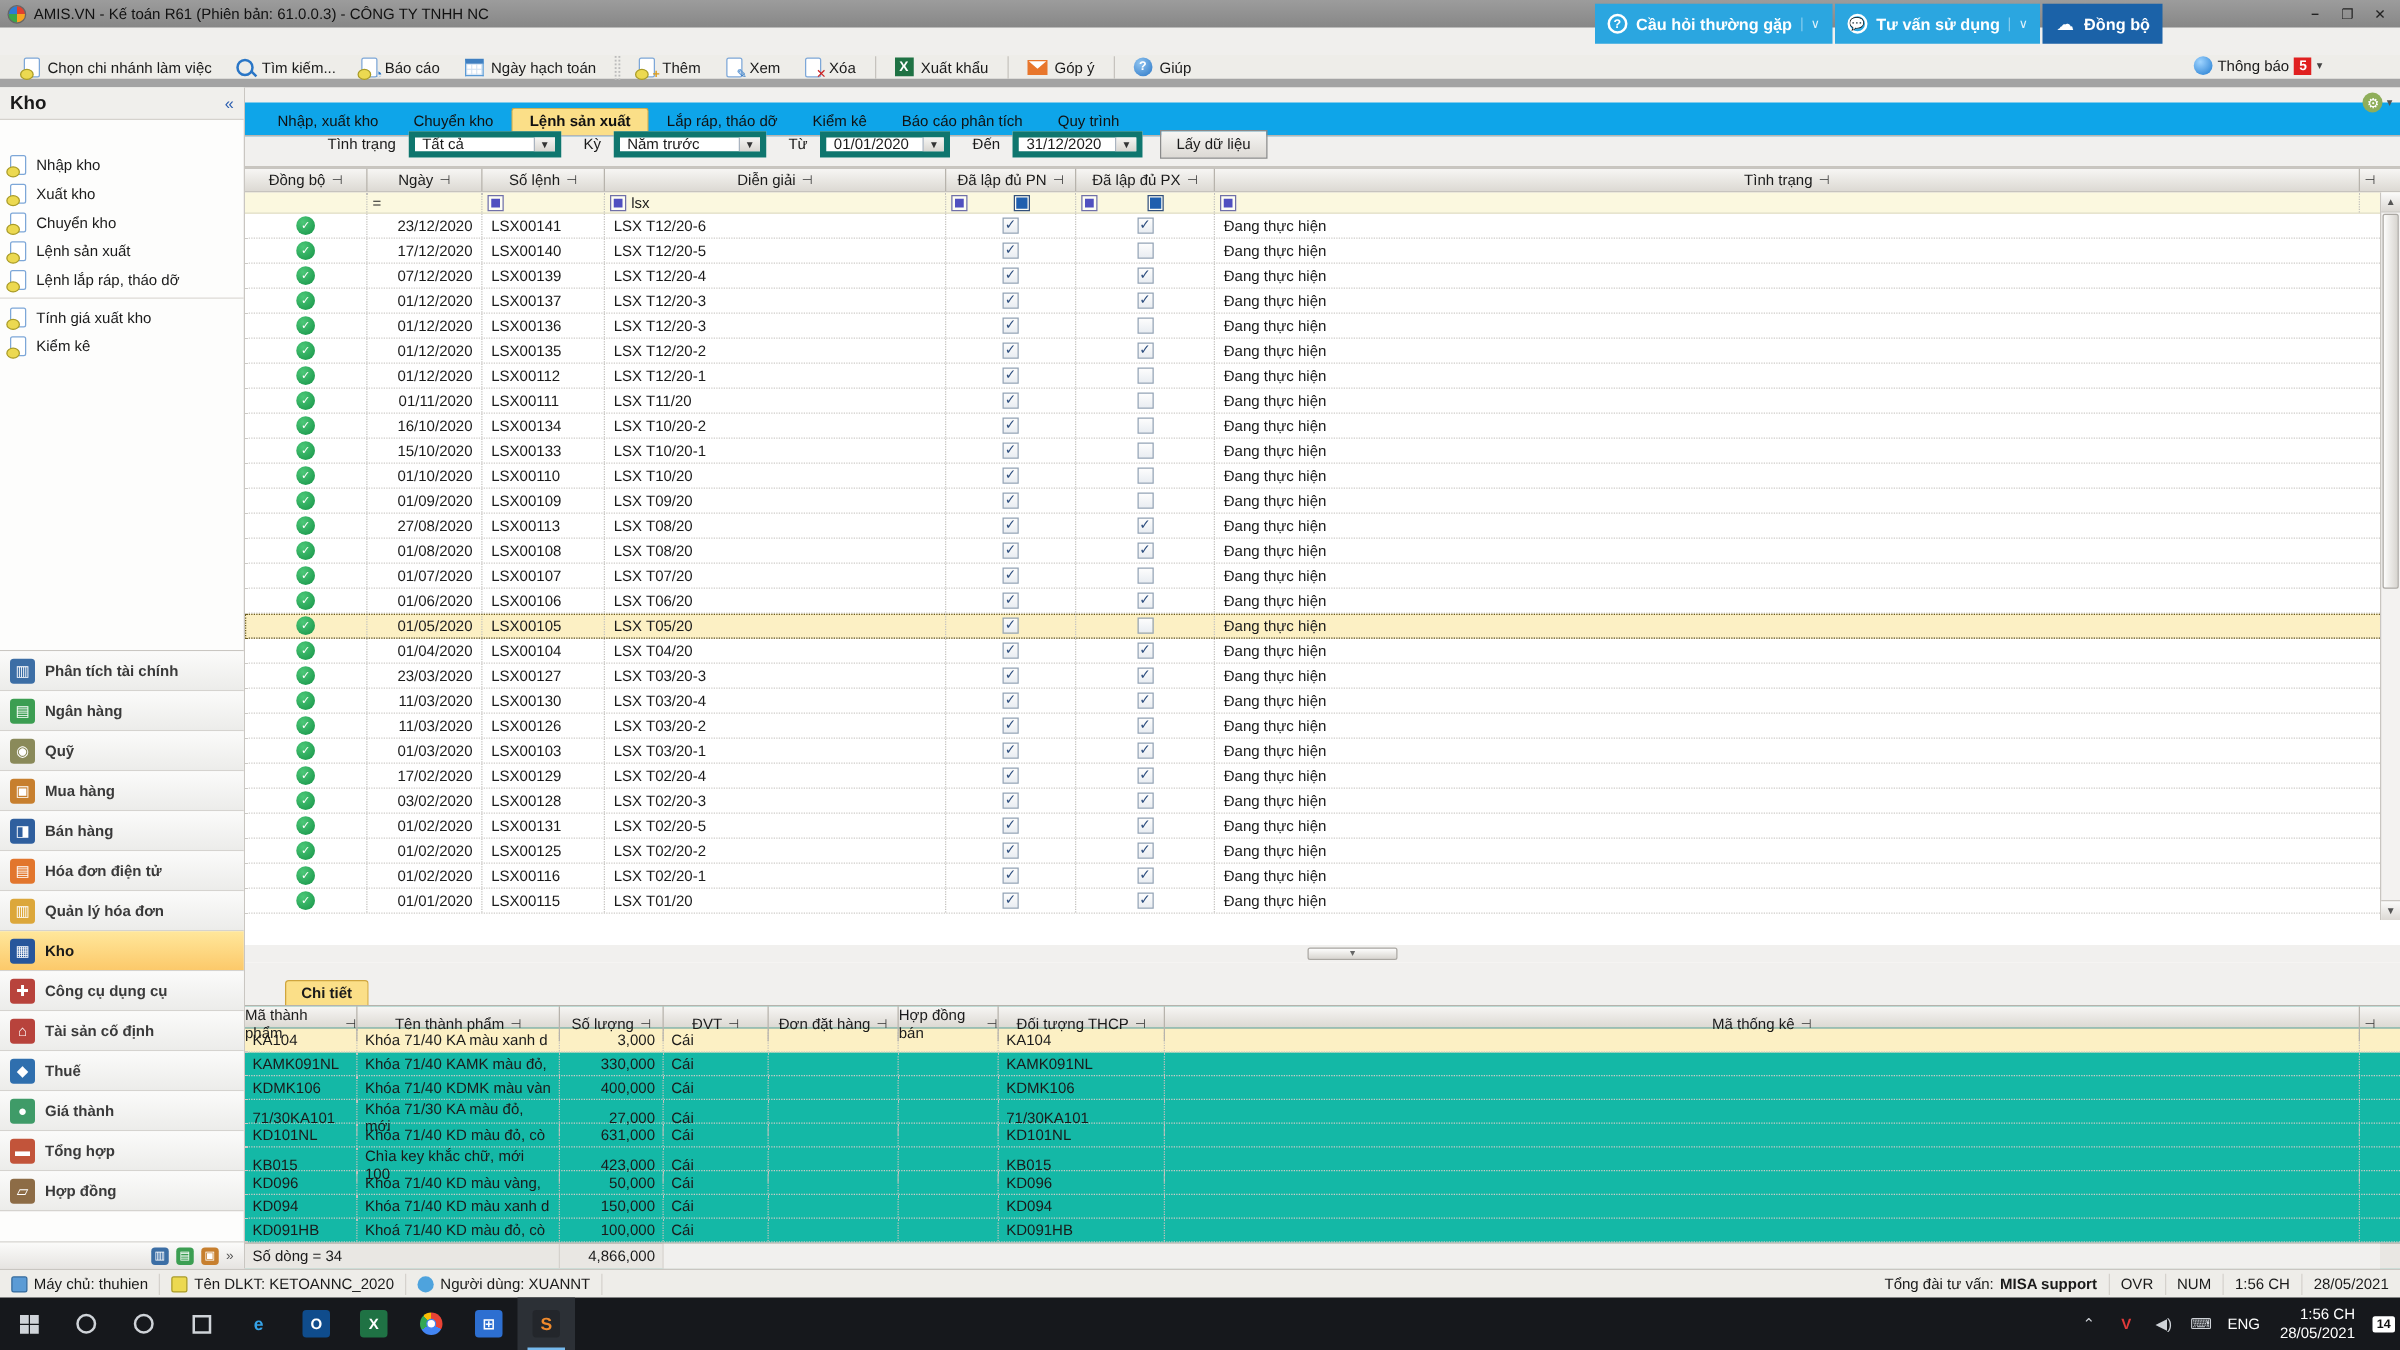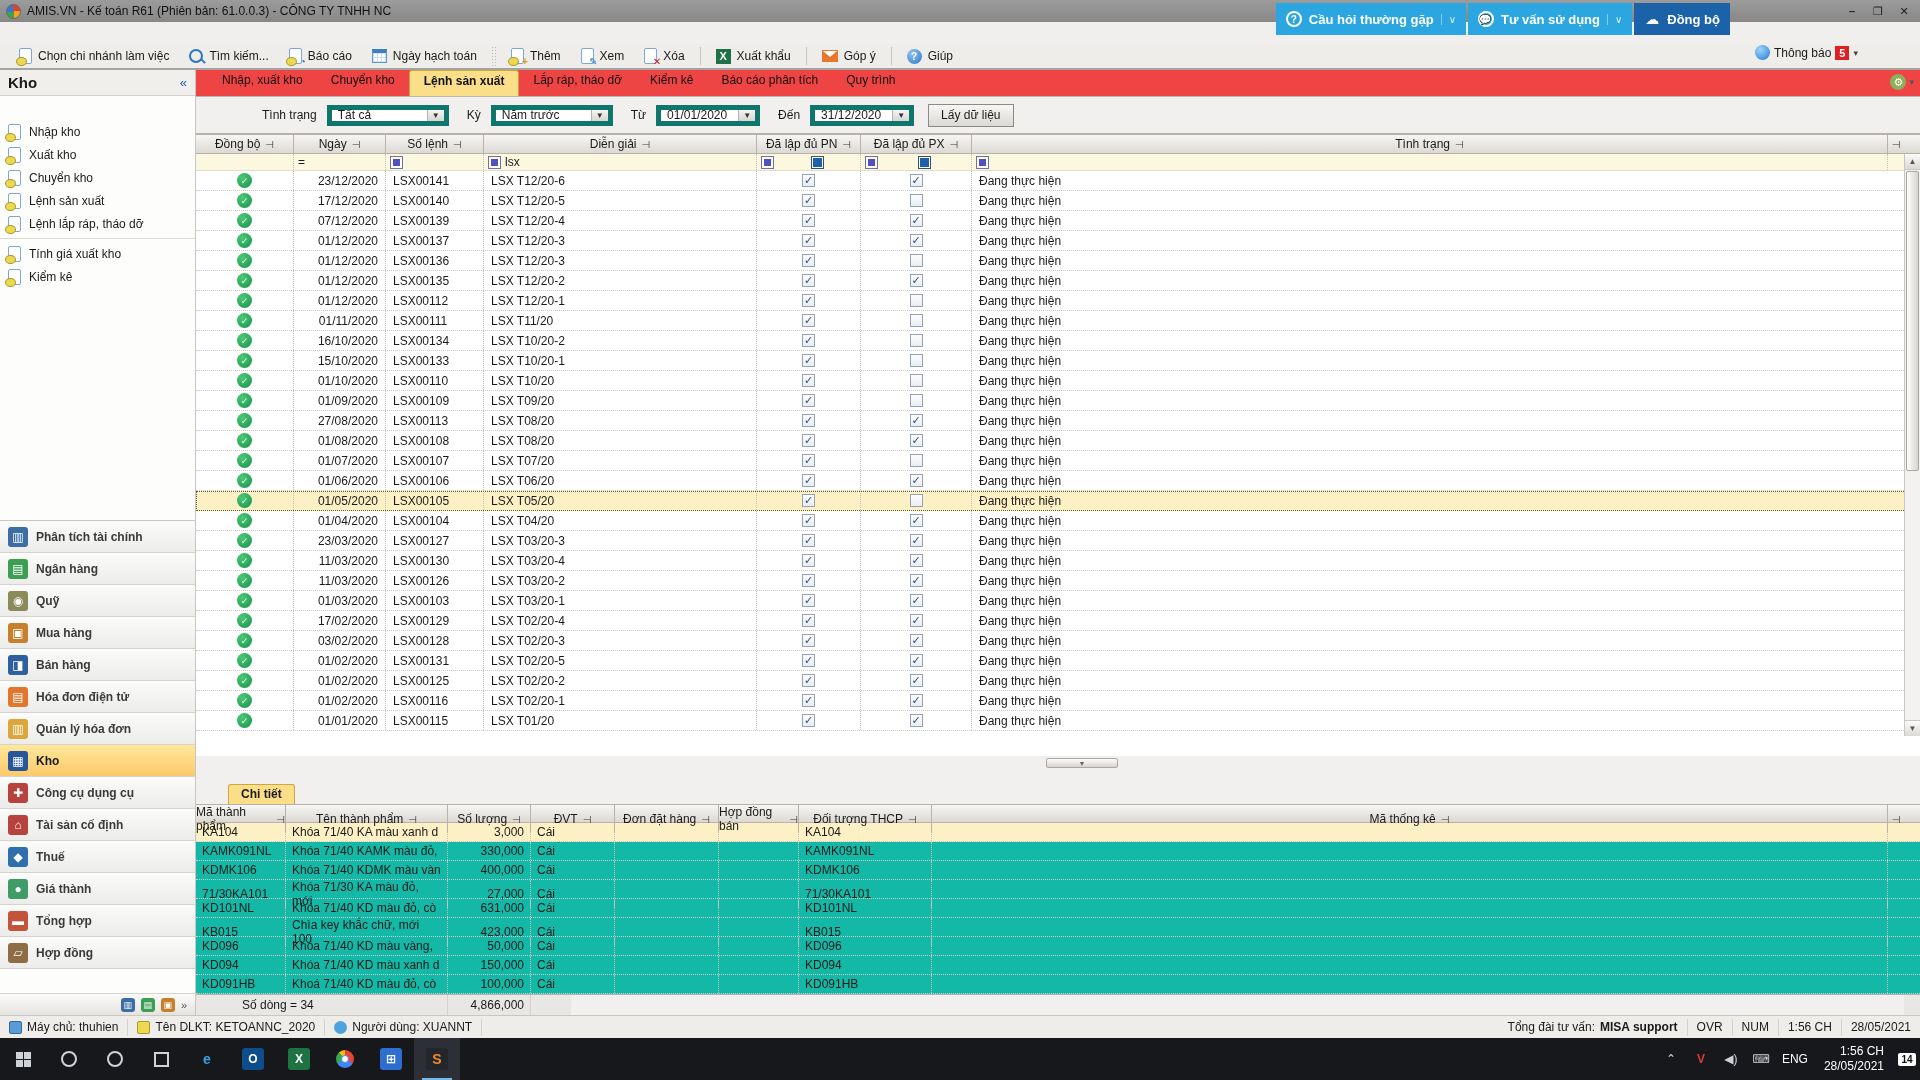--- a/index.html
+++ b/index.html
@@ -27,21 +27,21 @@
 .menuitem { padding:0 9px; height:100%; display:flex; align-items:center; }
 .workingon { margin-left:16px; font-weight:bold; display:flex; gap:5px; }
 
 
 .notify { position:absolute; top:45px; right:62px; display:flex; align-items:center; gap:4px; z-index:30; }
 .orb { width:15px; height:15px; border-radius:50%; background:radial-gradient(circle at 35% 30%, #9fd4ff, #1f7ad0); }
 .badge5 { background:#e02020; color:#fff; font-weight:bold; padding:1px 4px; font-size:11px; }
 .notify .caret { font-size:9px; color:#444; }
 
 
-.toolbar { position:absolute; top:44px; left:0; right:0; height:26px; background:#eeede9; border-bottom:2px solid #a3a3a3; display:flex; align-items:center; padding-left:10px; gap:2px; }
+.toolbar { position:absolute; top:44px; left:0; right:0; height:26px; background:#eeede9; border-bottom:7px solid #a3a3a3; display:flex; align-items:center; padding-left:10px; gap:2px; }
 .tbtn { display:flex; align-items:center; gap:6px; padding:0 9px; height:22px; }
 .tsep { width:1px; height:18px; background:#c6c3be; margin:0 4px; }
 .tdots { width:6px; height:20px; background-image:radial-gradient(#bbb 1px, transparent 1px); background-size:3px 3px; margin:0 3px; }
 .pageico { width:13px; height:16px; background:#fff; border:1px solid #7da7d8; border-radius:2px; position:relative; flex:none; }
 .pageico::after { content:""; position:absolute; left:-4px; bottom:-3px; width:9px; height:7px; background:#ecd951; border:1px solid #a99b27; border-radius:50%; }
 .pageico.plain::after { display:none; }
 .pageico .ovl { position:absolute; right:-5px; bottom:-4px; font-size:10px; font-weight:bold; }
 .ti-search { width:14px; height:14px; border:2px solid #2a76c6; border-radius:50%; position:relative; flex:none; }
 .ti-search::after { content:""; position:absolute; width:6px; height:2px; background:#2a76c6; transform:rotate(45deg); right:-5px; bottom:-1px; }
 .ti-cal { width:15px; height:14px; background:#fff; border:1px solid #5b9bd5; border-top:4px solid #3f7fc0; flex:none; background-image:linear-gradient(#cfe0f2 1px, transparent 1px),linear-gradient(90deg,#cfe0f2 1px, transparent 1px); background-size:4px 4px; }
@@ -66,21 +66,21 @@
 .module.active { background:linear-gradient(#ffe79b,#fcc96a); color:#1a1a1a; }
 .mico { width:20px; height:20px; border-radius:3px; color:#fff; display:flex; align-items:center; justify-content:center; font-size:12px; flex:none; }
 .ministrip { height:22px; background:linear-gradient(#fbfbfa,#e6e4e1); display:flex; align-items:center; justify-content:flex-end; gap:6px; padding:0 8px; border-top:1px solid #d5d3cf; }
 .ministrip .mico { width:14px; height:14px; font-size:9px; }
 .chev { color:#555; font-size:11px; }
 
 
 .content { position:relative; flex:1; background:#f1f0ee; }
 
 
-.tabrow { position:absolute; top:0; left:0; right:0; height:27px; display:flex; padding-left:12px; border-bottom:1px solid #b8b5b0; background:#ef4444; }
+.tabrow { position:absolute; top:12px; left:0; right:0; height:27px; display:flex; align-items:flex-end; padding-left:12px; border-bottom:1px solid #b8b5b0; background:#0ea5e9; }
 .tab { padding:3px 14px 4px; color:#111; }
 .tab.active { background:#fbdf88; border:1px solid #cfa53e; border-bottom:none; border-radius:3px 3px 0 0; font-weight:bold; }
 .gearbox { position:absolute; right:6px; top:4px; display:flex; align-items:center; gap:3px; color:#555; }
 .gear { width:16px; height:16px; border-radius:50%; background:#8fae5a; color:#fff; display:flex; align-items:center; justify-content:center; font-size:11px; }
 
 
 .filterrow { position:absolute; top:27px; left:0; right:0; height:36px; display:flex; align-items:center; gap:8px; padding-left:66px; }
 .flabel { margin-right:2px; }
 .sel { height:21px; background:#fff; border:5px solid #0f766e; display:flex; align-items:center; }
 .sel .val { padding:0 6px; }
@@ -123,21 +123,21 @@
 .detail { position:absolute; top:714px; left:0; right:0; height:231px; }
 .dtabrow { height:20px; display:flex; align-items:flex-end; padding-left:4px; }
 .dtab { background:#fbdf88; border:1px solid #cfa53e; border-bottom:none; border-radius:3px 3px 0 0; font-weight:bold; padding:2px 12px 3px;margin-left:28px; }
 .dg-cols { display:grid; grid-template-columns:90px 162px 83px 84px 104px 80px 133px 956px 16px; }
 .dgrid { background:#14b8a6; }
 .dgrid .gh { height:19px; }
 .dg-row { height:19px; border-bottom:1px dotted #cdcbc7; }
 .dg-row .c { display:flex; align-items:center; padding:0 6px; height:100%; }
 .dg-row.selected { background:#fcf0c4; }
 .dg-foot { height:21px; background:#e9e7e3; border-top:1px solid #b7b3ac; }
-.dg-foot .c { display:flex; align-items:center; padding:0 6px; height:100%; border-right:1px solid #d5d2cd;margin-left:40px; }
+.dg-foot .c { display:flex; align-items:center; padding:0 6px; height:100%; border-right:1px solid #d5d2cd; }
 .num { justify-content:flex-end; }
 
 
 .statusbar { position:absolute; left:0; right:0; top:1015px; height:23px; background:#eeede9; border-top:1px solid #c9c6c1; display:flex; align-items:center; font-size:12px; }
 .seg { display:flex; align-items:center; gap:5px; padding:0 9px; height:17px; border-right:1px solid #d5d2cd; }
 .seg.noline { border-right:none; }
 .sico { width:13px; height:13px; border-radius:2px; flex:none; }
 .sico.pc { background:#5b9bd5; border:1px solid #33699c; }
 .sico.db { background:#ecd951; border:1px solid #a99b27; }
 .sico.usr { background:#4ea3dd; border-radius:50%; }

